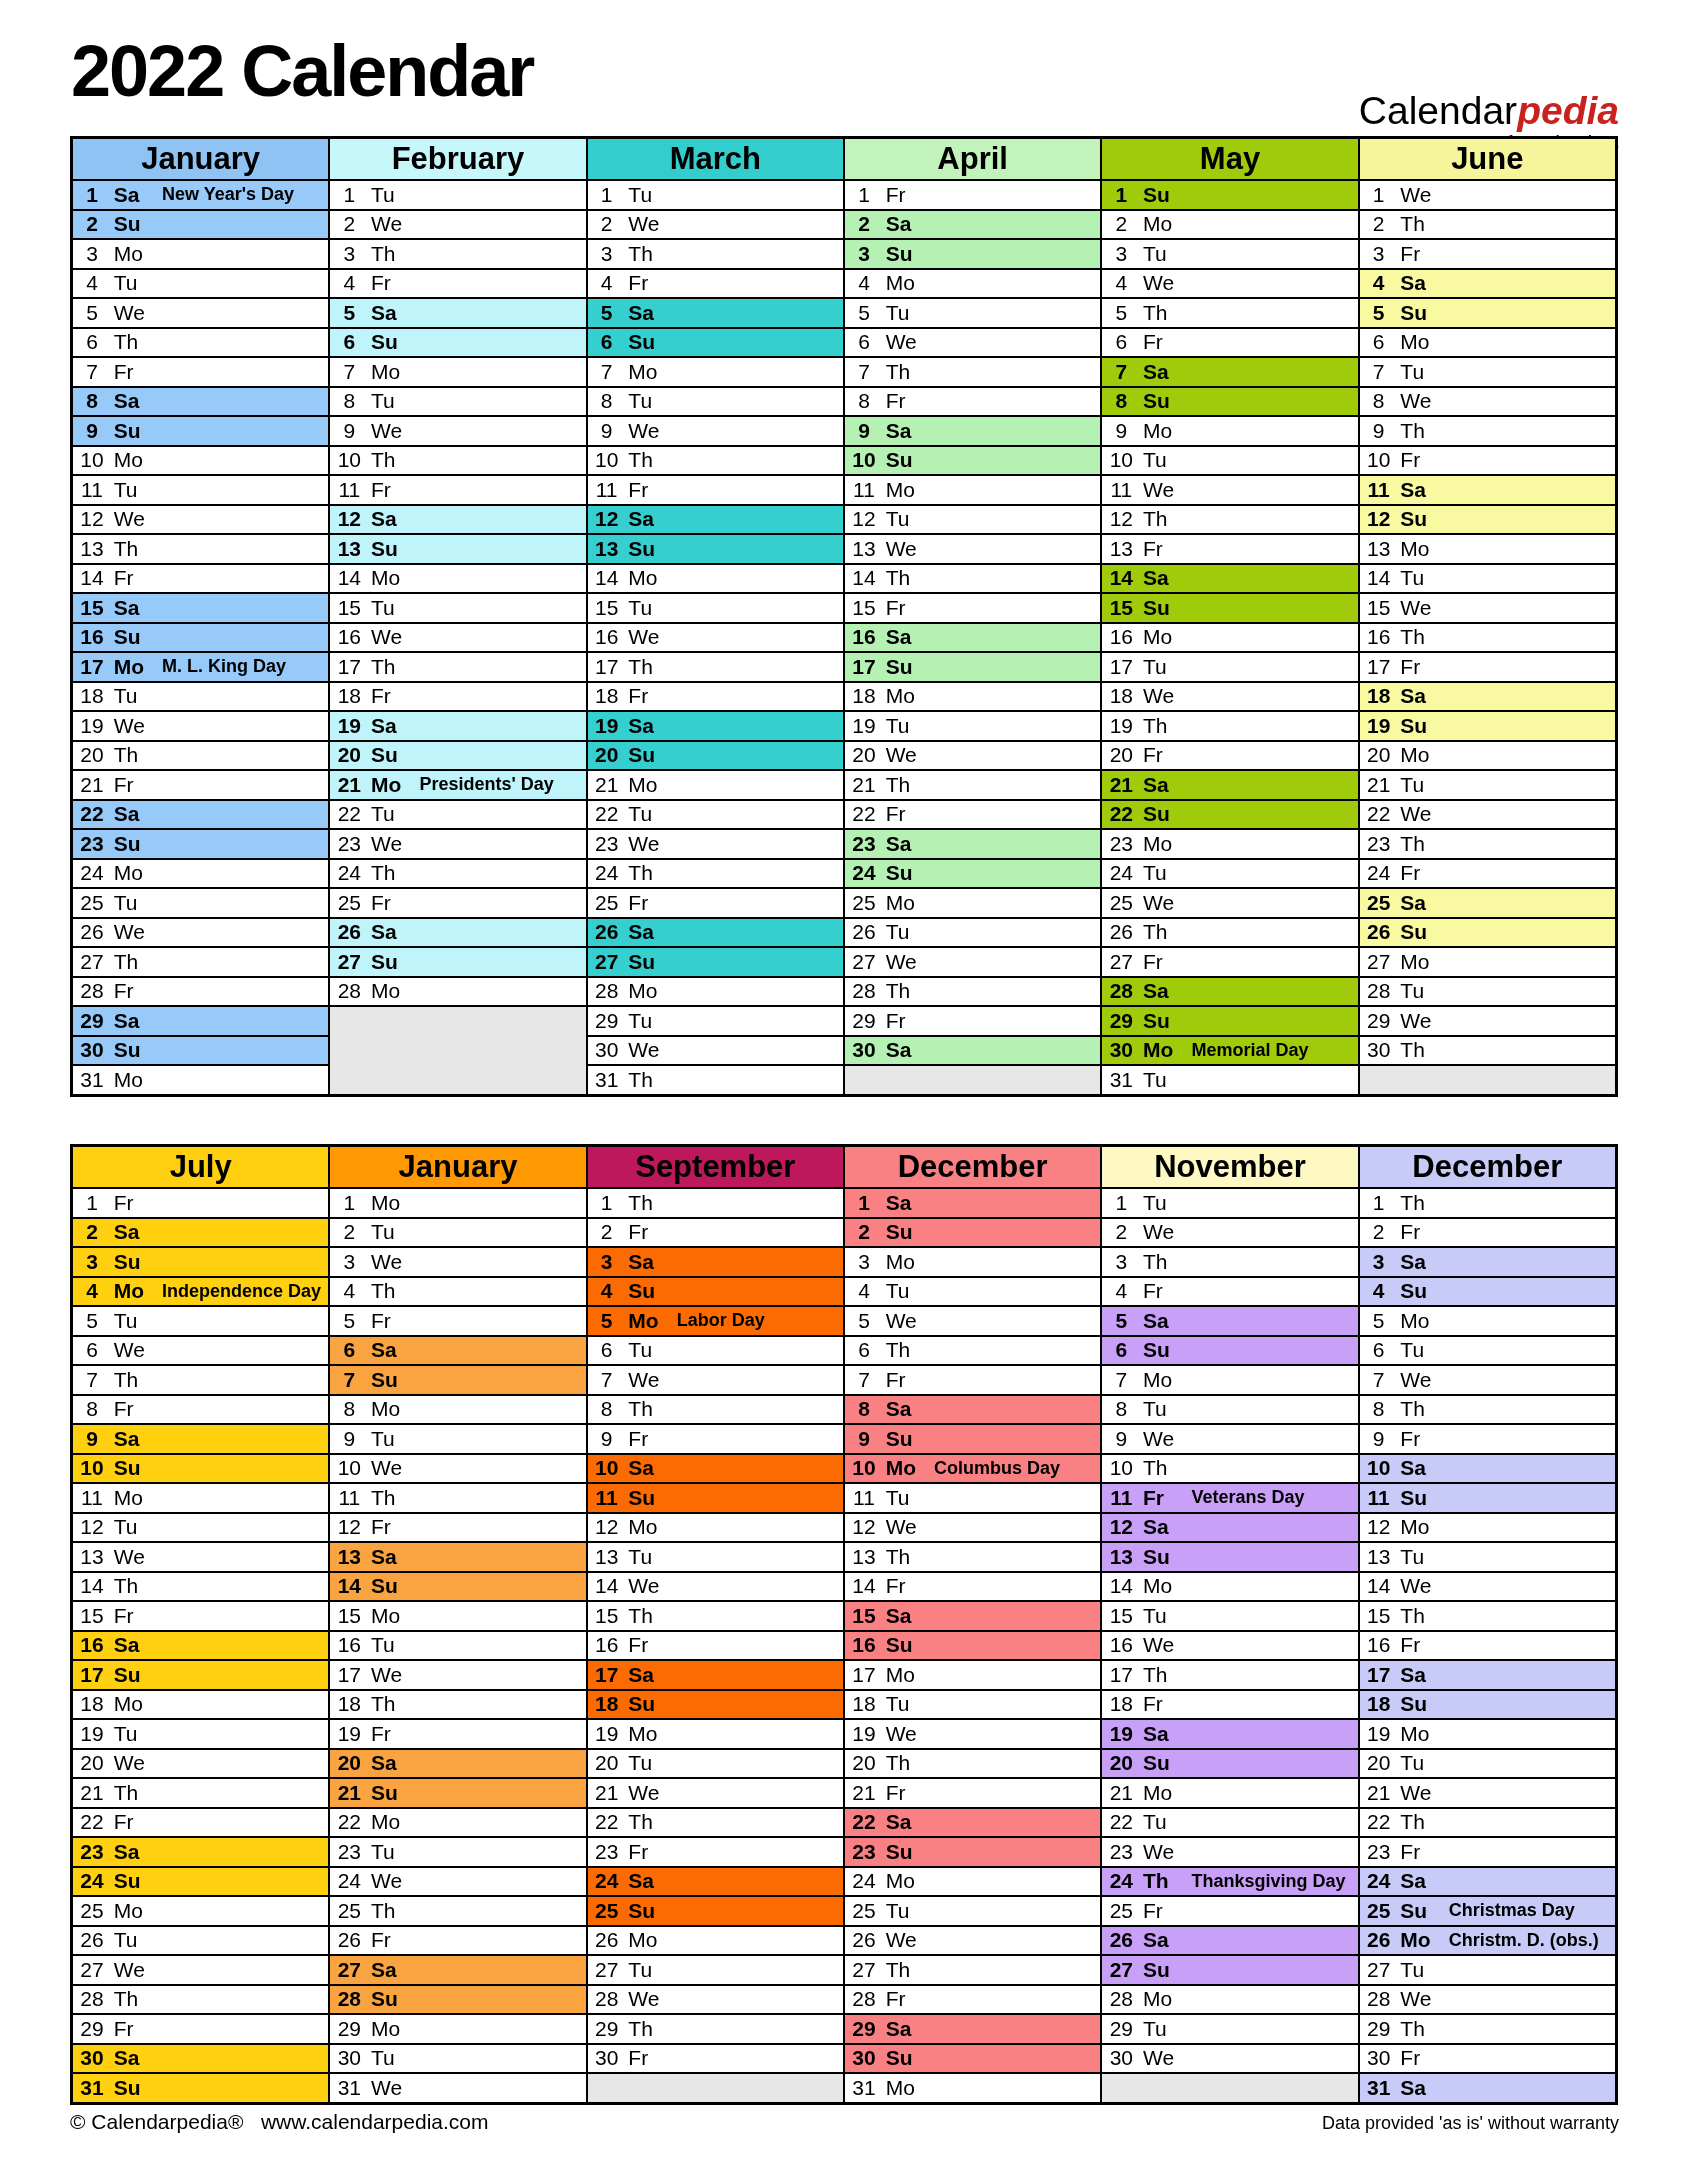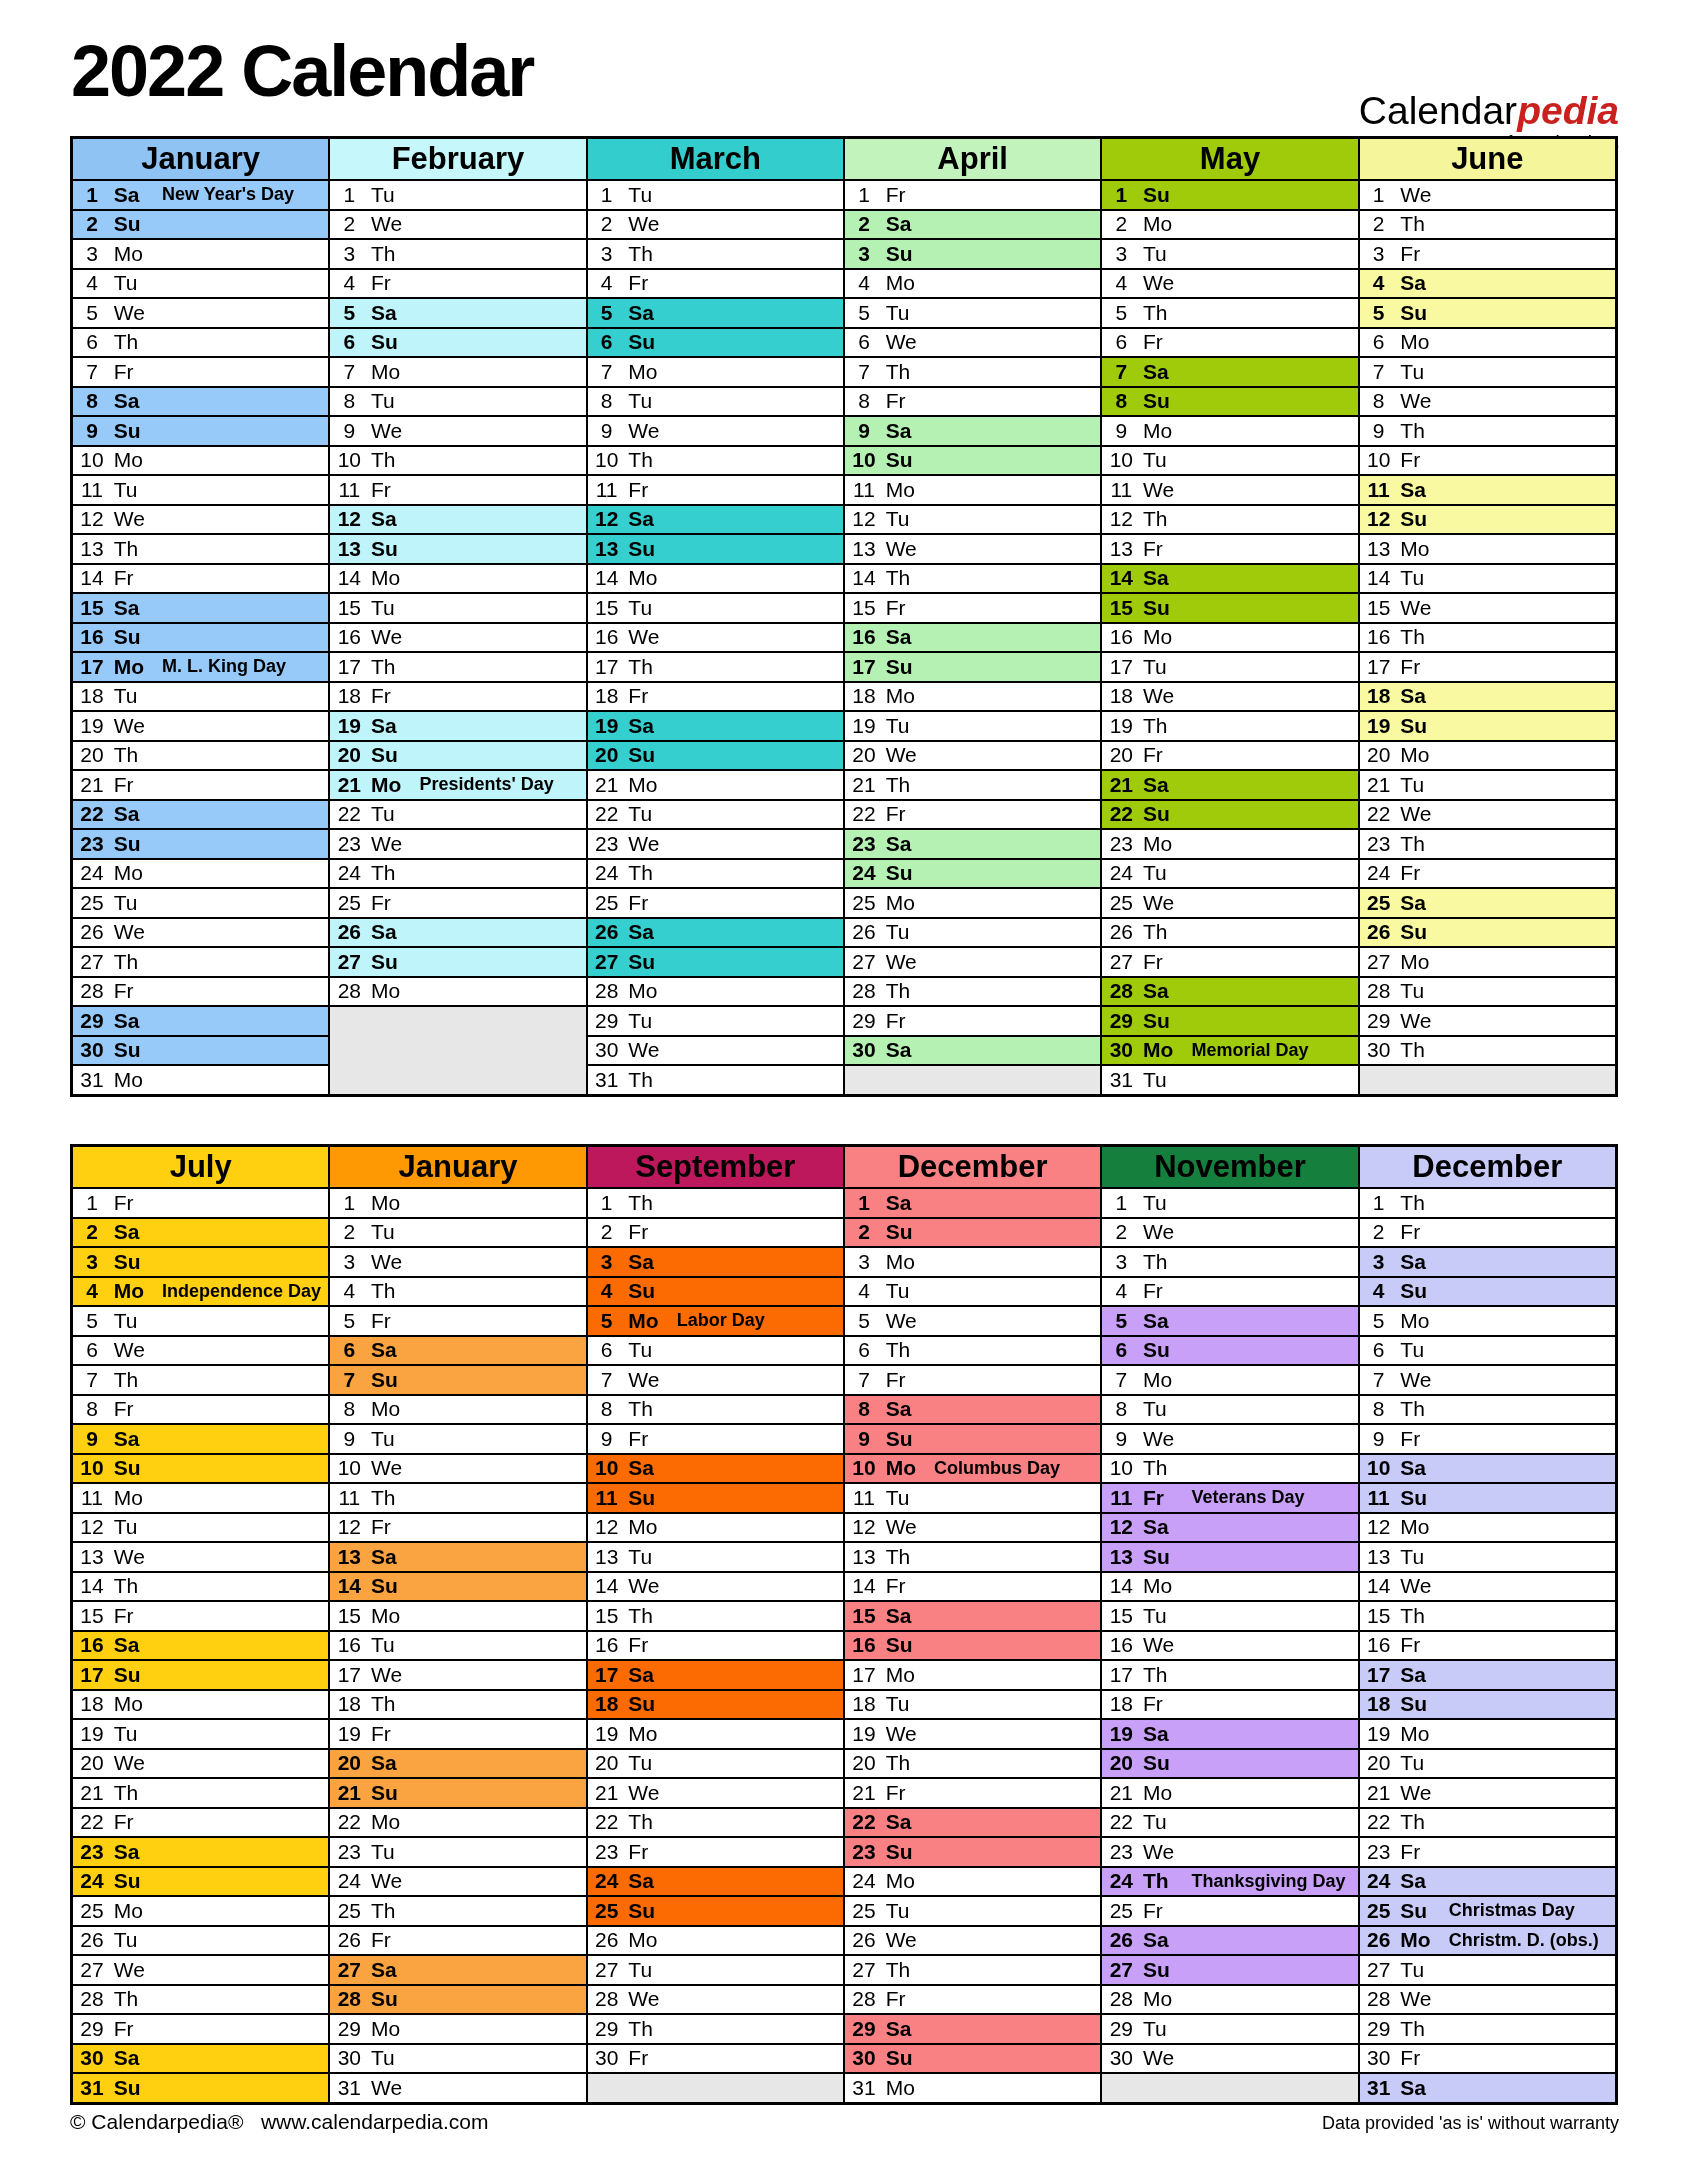--- a/index.html
+++ b/index.html
@@ -1313,21 +1313,21 @@
         <div class="day-row hl" style="background: rgb(249, 129, 132);">
           <span class="num">30</span>
           <span class="wd">Su</span>
         </div>
         <div class="day-row">
           <span class="num">31</span>
           <span class="wd">Mo</span>
         </div>
       </div>
       <div class="month-col">
-        <div class="m-header" style="background: #15803d;">November</div>
+        <div class="m-header" style="background: #fef9c3;">November</div>
         <div class="day-row">
           <span class="num">1</span>
           <span class="wd">Tu</span>
         </div>
         <div class="day-row">
           <span class="num">2</span>
           <span class="wd">We</span>
         </div>
         <div class="day-row">
           <span class="num">3</span>

